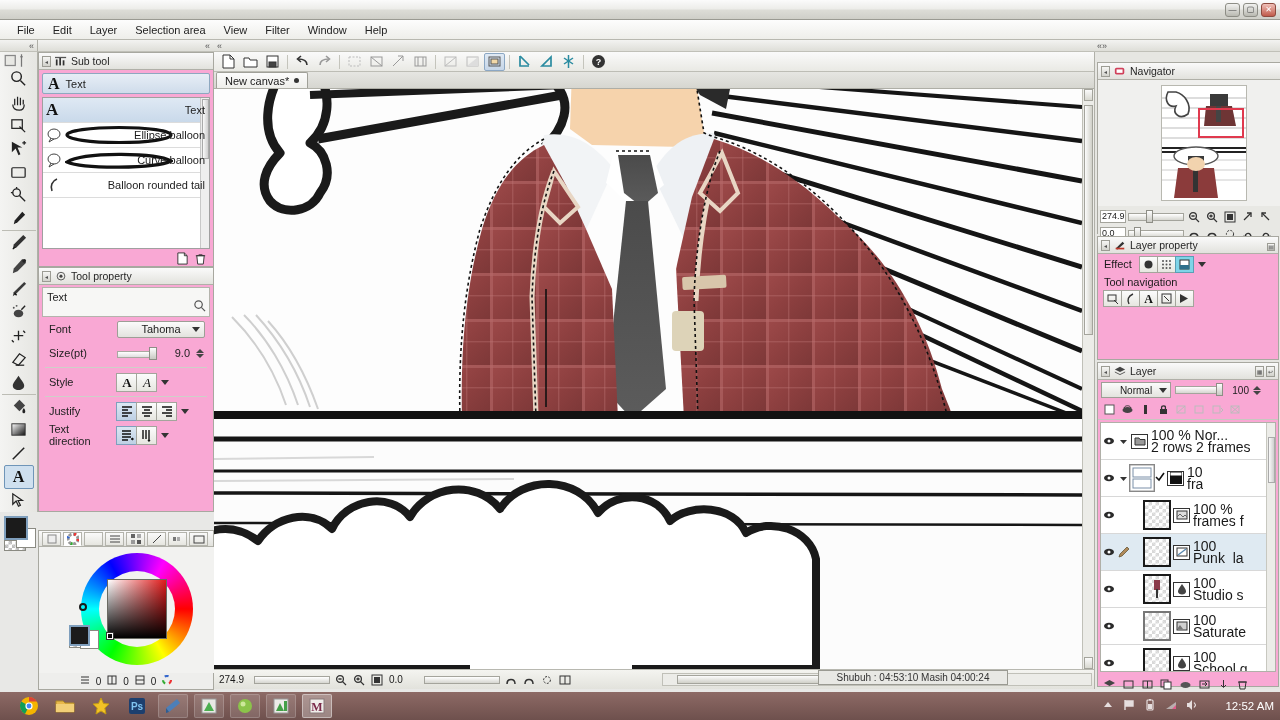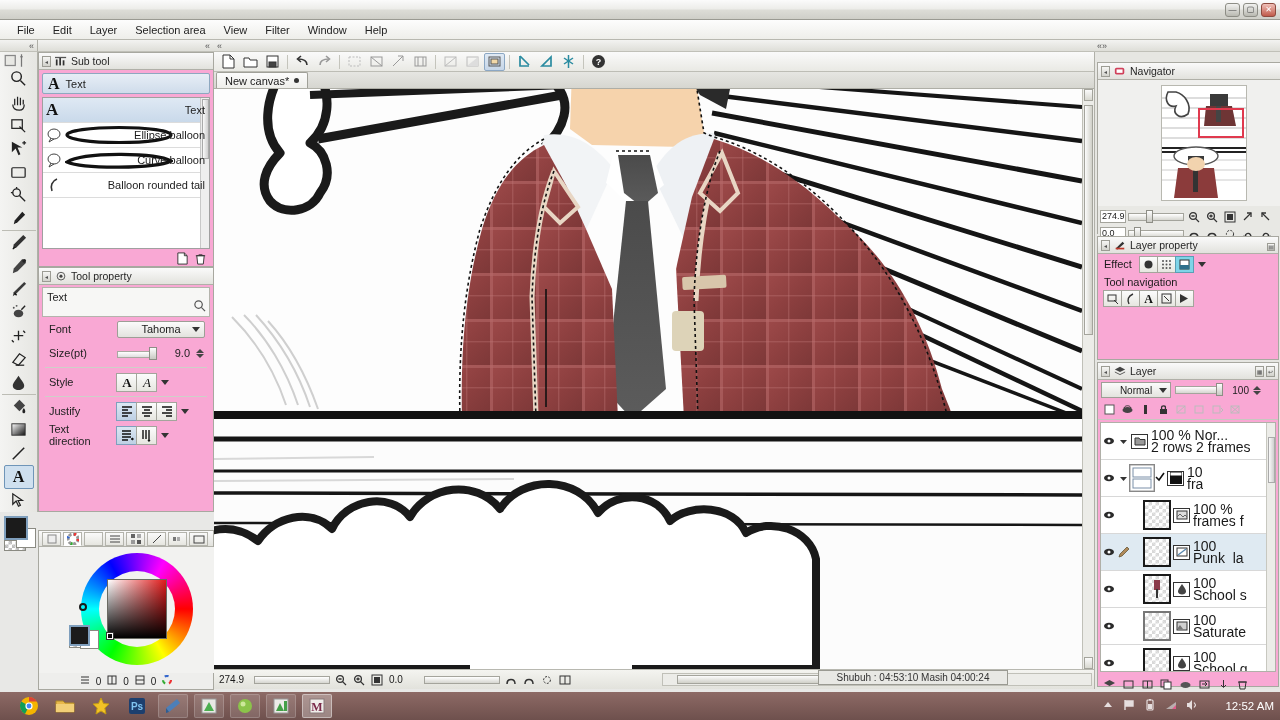--- a/index.html
+++ b/index.html
@@ -1462,21 +1462,21 @@
                 <rect x="9" y="4" width="6" height="10" fill="#8b3b4b"></rect>
                 <rect x="11" y="13" width="2" height="9" fill="#333"></rect>
               </svg></span>
           <span class="kind">
               <svg viewBox="0 0 12 12">
                 <path d="M6 1 C3 5 2 7 2 8.5 C2 10.5 4 11.5 6 11.5 C8 11.5 10 10.5 10 8.5 C10 7 9 5 6 1 Z" fill="#444"></path>
               </svg>
             </span>
           <span class="txt">
             <span>100</span><br>
-            <span>School s</span>
+            <span>Studio s</span>
           </span>
         </div>
 
         <div class="lrow">
           <span class="eye">
               <svg width="12" height="12" viewBox="0 0 12 12">
                 <ellipse cx="6" cy="6" rx="5" ry="3.2" fill="#2b2b2b"></ellipse>
                 <circle cx="6" cy="6" r="1.5" fill="#fff"></circle>
               </svg>
             </span>

